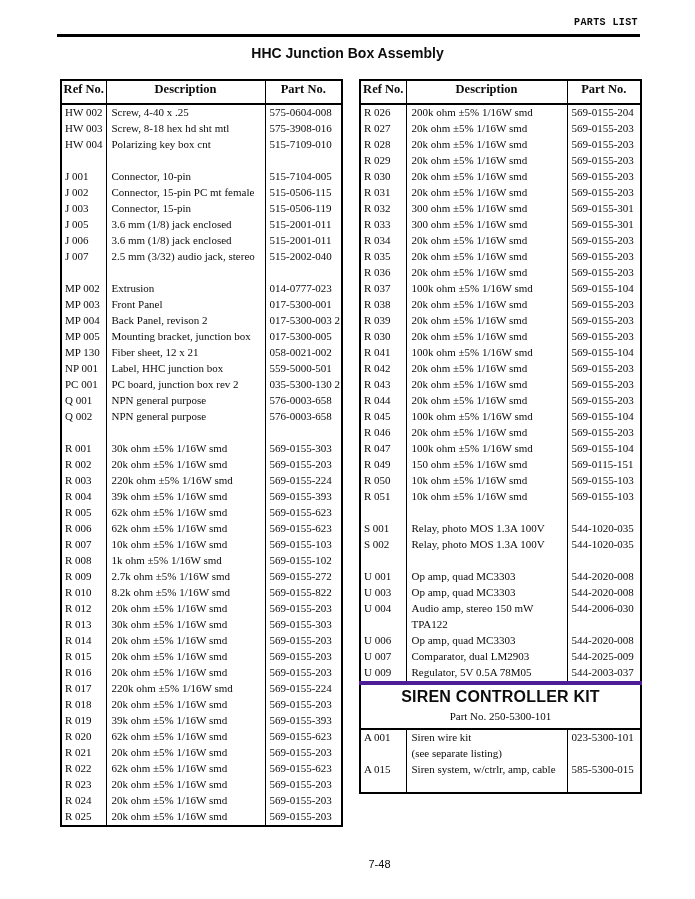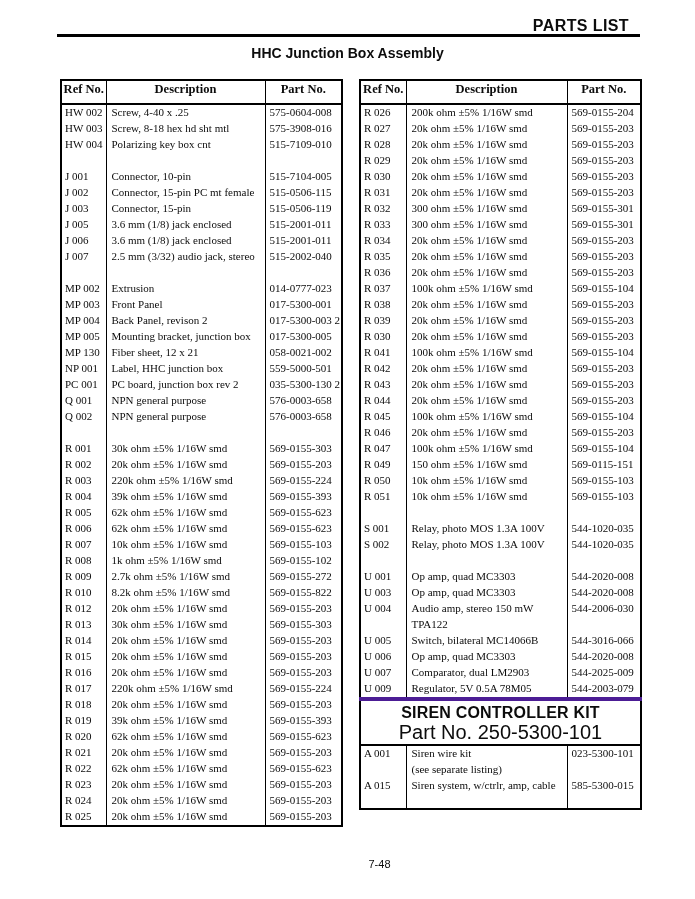--- a/index.html
+++ b/index.html
@@ -4,23 +4,23 @@
 <style>
   html,body { margin:0; padding:0; }
   body {
     width:695px; height:899px; background:#ffffff;
     font-family:"Liberation Serif", serif; color:#0c0c0c;
     position:relative; overflow:hidden;
   }
   .page { position:absolute; inset:0; background:#ffffff; }
 
   .top-header {
-    position:absolute; top:17px; right:66px;
-    font-family:Liberation Sans, sans-serif;
-    font-weight:bold; font-size:16px; letter-spacing:0.4px;
+    position:absolute; top:17px; right:57px;
+    font-family:Liberation Mono, monospace;
+    font-weight:bold; font-size:10px; letter-spacing:0.4px;
   }
   .rule { position:absolute; top:34px; left:57px; width:583px; height:3px; background:#000; }
 
   .title {
     position:absolute; top:45px; left:0; width:100%; text-align:center;
     font-family:"Liberation Sans", sans-serif; font-weight:bold; font-size:14px;
   }
 
   .tables { position:absolute; top:79px; left:60px; display:flex; gap:16px; align-items:flex-start; }
 
@@ -37,22 +37,22 @@
 
   .kit-cell {
     border-top:4px solid #4c1d95; border-bottom:2px solid #000;
     text-align:center; padding:2px 0 3px 0 !important; height:auto !important;
   }
   .kit-title {
     font-family:"Liberation Sans", sans-serif; font-weight:bold;
     font-size:16px; line-height:20px; letter-spacing:0.2px;
   }
   .kit-subtitle {
-    font-family:Liberation Sans, sans-serif;
-    font-size:20px; line-height:18px;
+    font-family:Liberation Serif, serif;
+    font-size:11px; line-height:18px;
   }
   .kit-body td { height:14px; }
 
   .footer {
     position:absolute; top:858px; left:0; width:100%; text-align:center;
     font-family:"Liberation Sans", sans-serif; font-size:11px;margin-left:32px;
   }
 </style>
 </head>
 <body>
@@ -479,38 +479,33 @@
             <td class="c-desc">Op amp, quad MC3303</td>
             <td class="c-part">544-2020-008</td>
           </tr>
           <tr>
             <td class="c-ref">U 004</td>
             <td class="c-desc">Audio amp, stereo 150 mW
 TPA122</td>
             <td class="c-part">544-2006-030</td>
           </tr>
           <tr>
-            <td class="c-ref">U 005</td>
-            <td class="c-desc">Switch, bilateral MC14066B</td>
-            <td class="c-part">544-3016-066</td>
-          </tr>
-          <tr>
             <td class="c-ref">U 006</td>
             <td class="c-desc">Op amp, quad MC3303</td>
             <td class="c-part">544-2020-008</td>
           </tr>
           <tr>
             <td class="c-ref">U 007</td>
             <td class="c-desc">Comparator, dual LM2903</td>
             <td class="c-part">544-2025-009</td>
           </tr>
           <tr>
             <td class="c-ref">U 009</td>
             <td class="c-desc">Regulator, 5V 0.5A 78M05</td>
-            <td class="c-part">544-2003-079</td>
+            <td class="c-part">544-2003-037</td>
           </tr>
         </tbody>
       <tbody>
         <tr>
           <td class="kit-cell" colspan="3">
             <div class="kit-title">SIREN CONTROLLER KIT</div>
             <div class="kit-subtitle">Part No. 250-5300-101</div>
           </td>
         </tr>
       </tbody>

